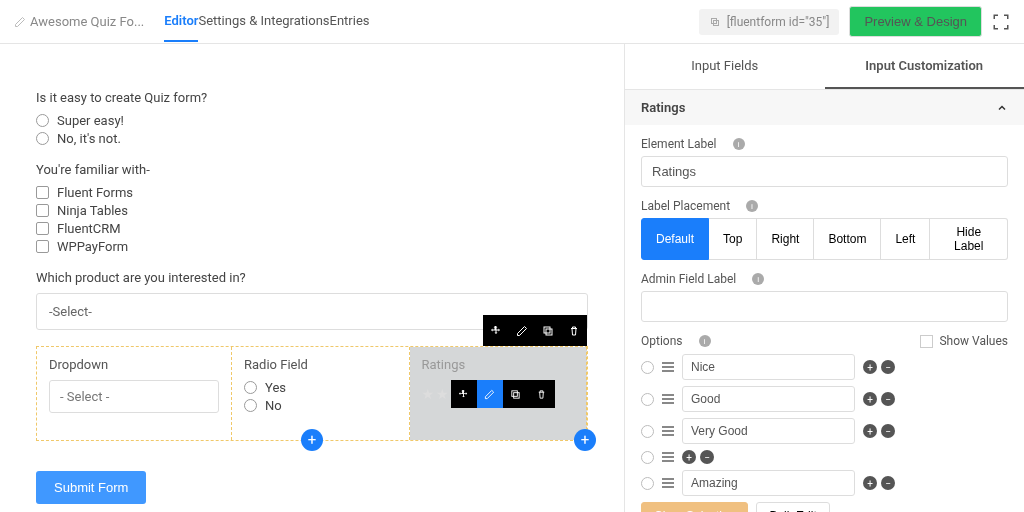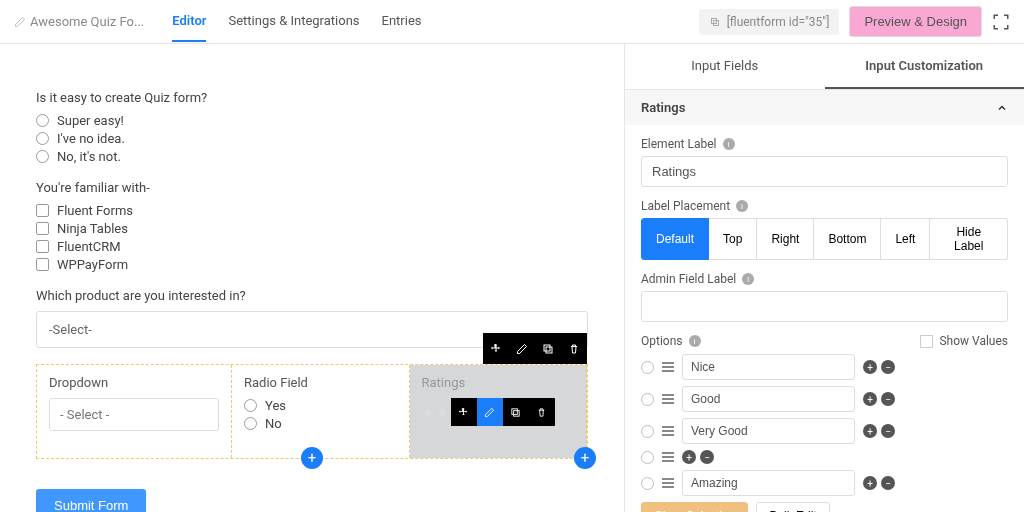--- a/index.html
+++ b/index.html
@@ -1,25 +1,25 @@
 <!DOCTYPE html>
 <html><head>
 <meta charset="utf-8">
 <style>
 * { box-sizing: border-box; margin: 0; padding: 0; }
 body { font-family: -apple-system, BlinkMacSystemFont, "Segoe UI", Roboto, sans-serif; font-size: 13px; color: #444; background: #fff; width: 1024px; height: 512px; overflow: hidden; }
 .topbar { display: flex; align-items: center; height: 44px; border-bottom: 1px solid #e5e5e5; padding: 0 14px; }
 .topbar-left { display: flex; align-items: center; gap: 4px; }
 .form-title { color: #888; font-size: 13px; display: flex; align-items: center; gap: 4px; }
-.tabs { display: flex; margin-left: 24px; gap: 22px; }
+.tabs { display: flex; margin-left: 16px; }
 .tab { color: #555; padding: 12px 0; font-size: 13px; }
 .tab.active { color: #1a7efb; border-bottom: 2px solid #1a7efb; font-weight: 600; }
 .topbar-right { margin-left: auto; display: flex; align-items: center; gap: 10px; }
 .shortcode { background: #f2f2f2; color: #888; padding: 6px 10px; border-radius: 3px; font-size: 12px; display: flex; align-items: center; gap: 6px; }
-.btn { padding: 7px 14px; border-radius: 3px; border: 1px solid #ddd; background: #f9a8d4; color: #555; cursor: pointer; font-size: 13px; }
+.btn { padding: 7px 14px; border-radius: 3px; border: 1px solid #ddd; background: #22c55e; color: #555; cursor: pointer; font-size: 13px; }
 .btn-primary { background: #1a7efb; color: #fff; border-color: #1a7efb; }
 .icon { display: inline-flex; align-items: center; justify-content: center; }
 
 .main { display: flex; height: 472px; }
 .canvas { flex: 1; padding: 46px 36px 20px; overflow-y: auto; position: relative; }
 .sidebar { width: 400px; border-left: 1px solid #e5e5e5; display: flex; flex-direction: column; }
 
 .question-block { margin-bottom: 16px; }
 .question-label { margin-bottom: 8px; color: #444; }
 .radio-row, .check-row { display: flex; align-items: center; gap: 8px; margin-bottom: 3px; color: #444; font-size: 13px; }
@@ -48,21 +48,21 @@
 .add2 { left: 50%; transform: translateX(-50%); bottom: -11px; }
 
 .submit-btn { background: #4098ff; color: #fff; padding: 9px 18px; border: none; border-radius: 3px; font-size: 13px; margin-top: 20px; }
 
 .side-tabs { display: flex; border-bottom: 1px solid #e5e5e5; }
 .side-tab { flex: 1; text-align: center; padding: 14px 0; color: #555; font-size: 13px; }
 .side-tab.active { font-weight: 600; border-bottom: 2px solid #555; }
 .accordion-head { background: #f7f7f7; padding: 10px 16px; display: flex; align-items: center; justify-content: space-between; font-weight: 600; font-size: 13px; }
 .side-body { padding: 12px 16px; overflow-y: auto; flex: 1; }
 .field-group { margin-bottom: 12px; }
-.field-label { font-size: 12px; color: #555; margin-bottom: 5px; display: flex; align-items: center; gap: 6px; }
+.field-label { font-size: 12px; color: #555; margin-bottom: 5px; display: flex; align-items: center; gap: 16px; }
 .info-icon { width: 12px; height: 12px; border-radius: 50%; background: #aaa; color: #fff; font-size: 8px; display: inline-flex; align-items: center; justify-content: center; }
 .text-input { width: 100%; border: 1px solid #ddd; border-radius: 3px; padding: 7px 10px; font-size: 13px; color: #555; }
 .seg-group { display: flex; }
 .seg-btn { border: 1px solid #ddd; padding: 6px 14px; background: #fff; font-size: 12px; border-left: none; }
 .seg-btn:first-child { border-left: 1px solid #ddd; border-radius: 3px 0 0 3px; }
 .seg-btn:last-child { border-radius: 0 3px 3px 0; }
 .seg-btn.active { background: #1a7efb; color: #fff; border-color: #1a7efb; }
 
 .opt-header { display: flex; justify-content: space-between; align-items: center; margin-bottom: 6px; }
 .opt-row { display: flex; align-items: center; gap: 8px; margin-bottom: 6px; }
@@ -117,24 +117,20 @@
   </div>
 </div>
 
 <div class="main">
   <div class="canvas">
     <div class="question-block">
       <div class="question-label">Is it easy to create Quiz form?</div>
       <div class="radio-row">
           <span class="radio-circle"></span>
           <span>Super easy!</span>
-        </div>
-      <div class="radio-row">
-          <span class="radio-circle"></span>
-          <span>I've no idea.</span>
         </div>
       <div class="radio-row">
           <span class="radio-circle"></span>
           <span>No, it's not.</span>
         </div>
     </div>
 
     <div class="question-block">
       <div class="question-label">You're familiar with-</div>
       <div class="check-row">

